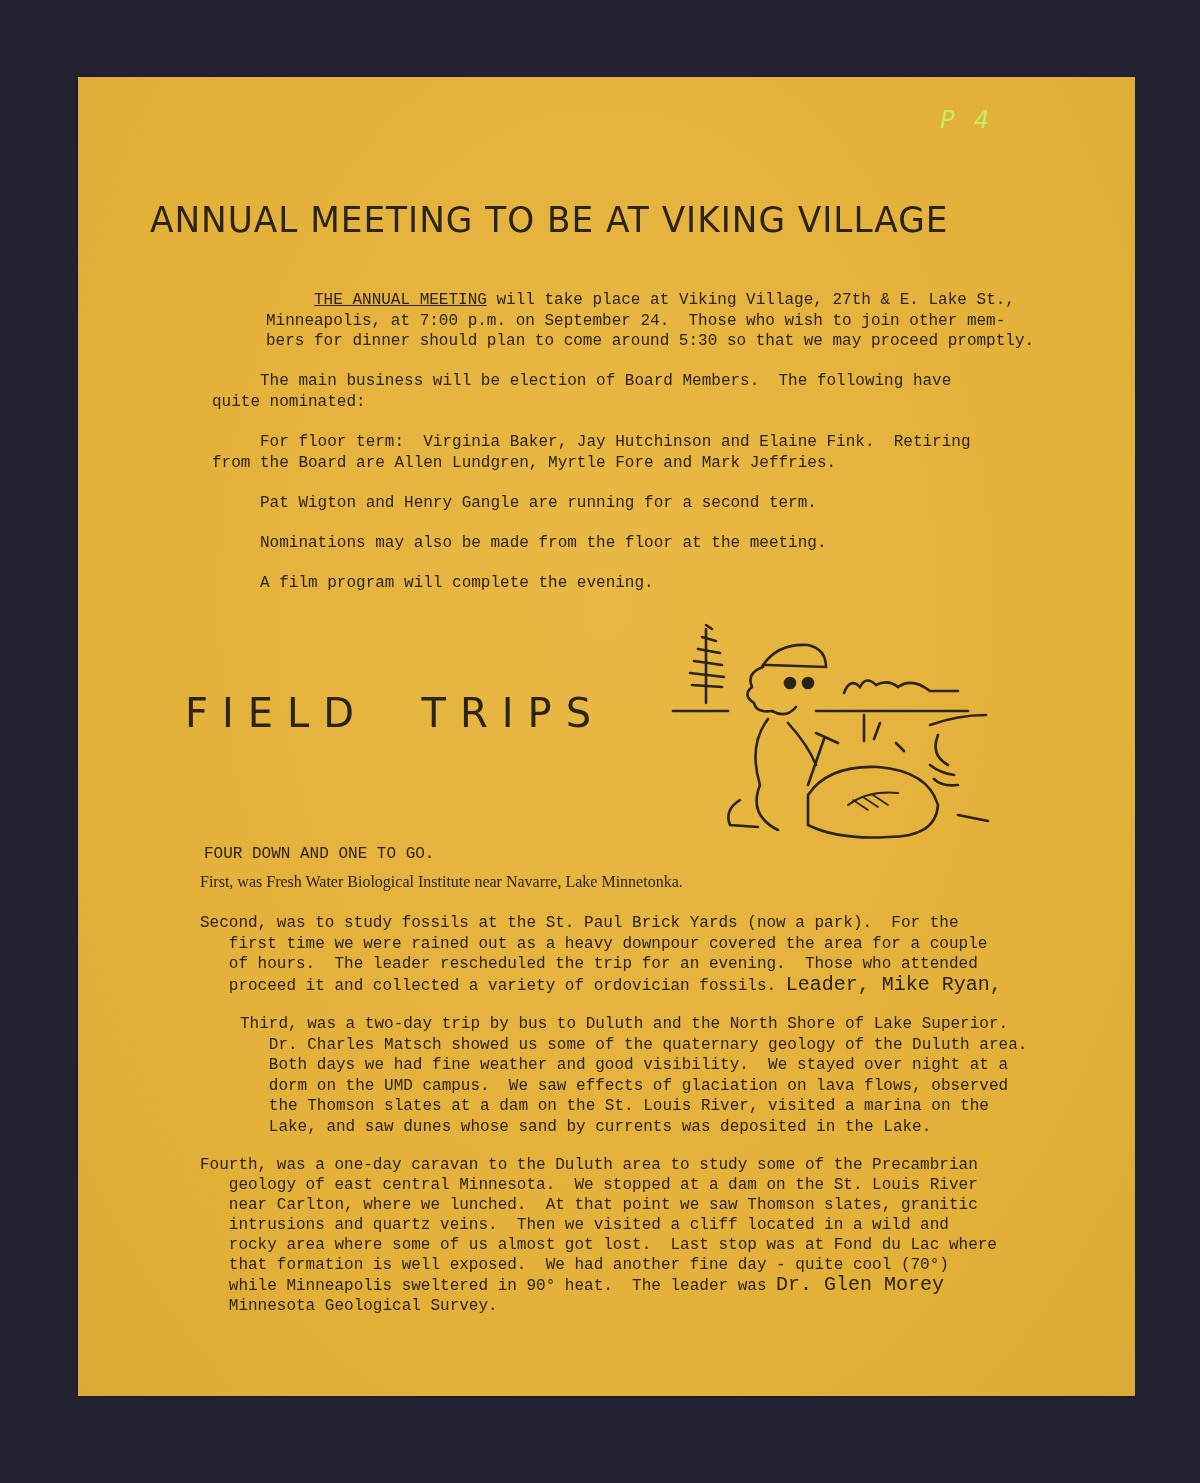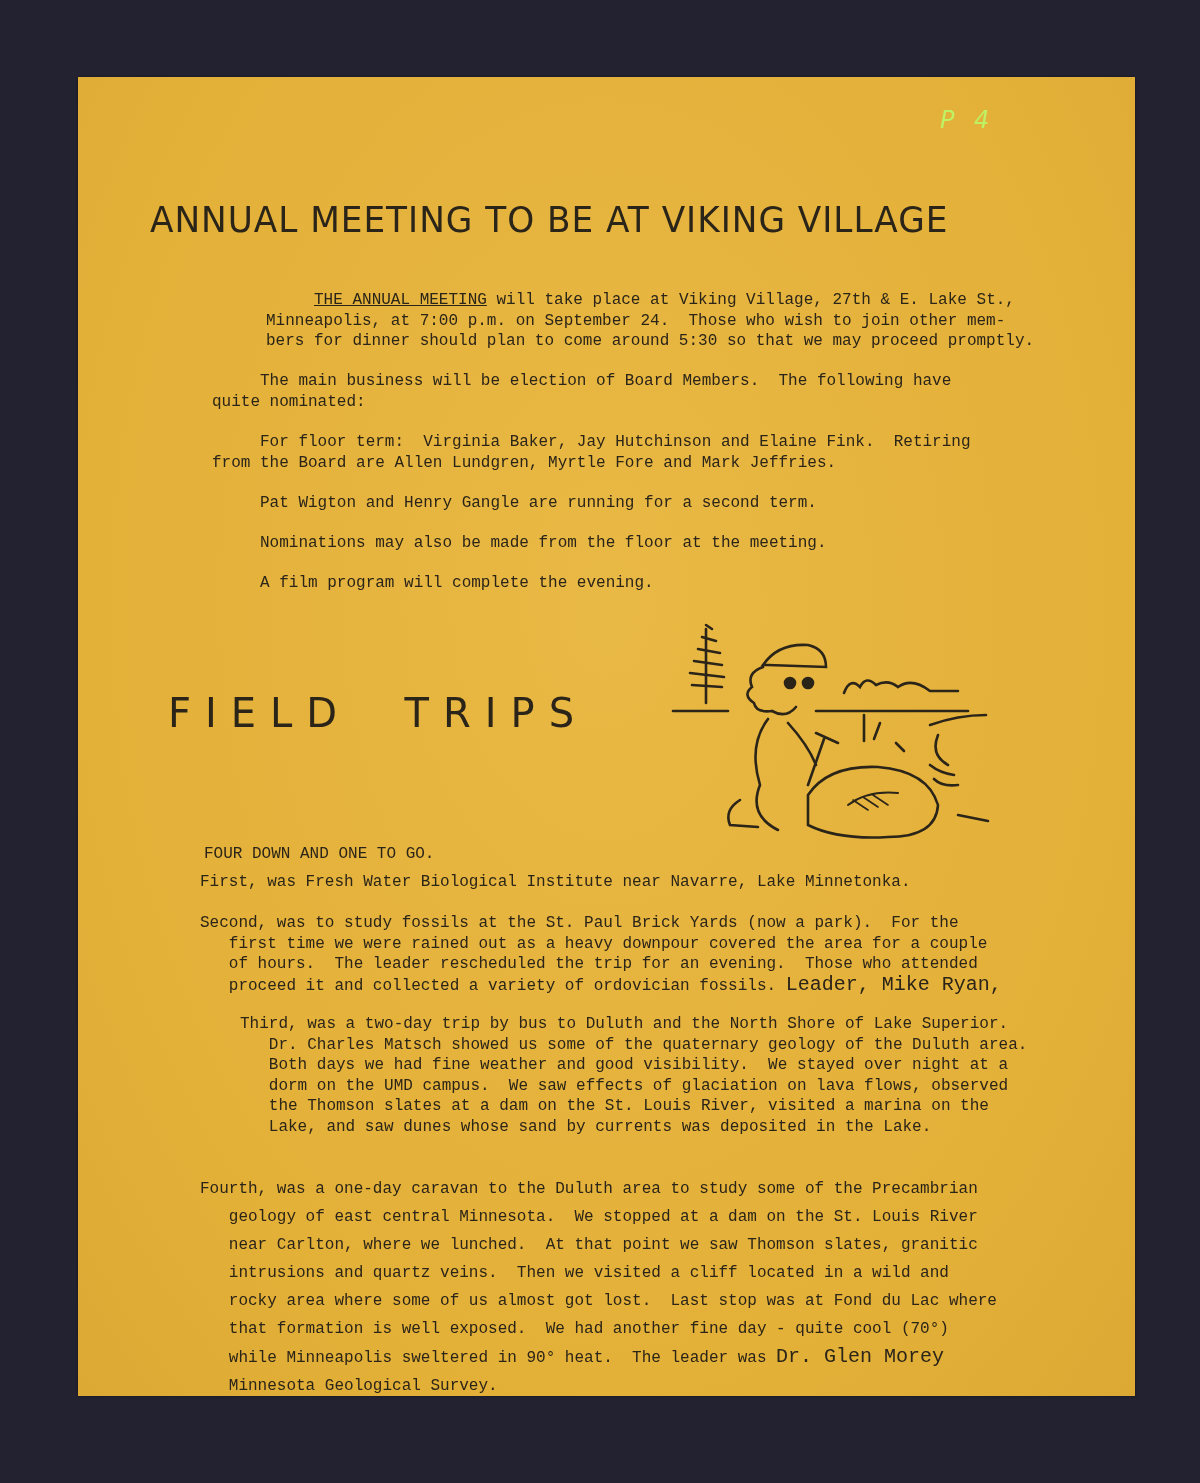--- a/index.html
+++ b/index.html
@@ -19,21 +19,21 @@
   .headline {
     position:absolute; left:150px; top:200px; width:880px;
     font-family:"DejaVu Sans", sans-serif; font-size:35px; letter-spacing:1px;
     color:#2b2418; white-space:nowrap; transform:scaleX(0.98); transform-origin:left;
   }
   .mono { font-family:"Liberation Mono", "DejaVu Sans Mono", monospace; font-size:16px; color:#2b2418; }
   .p { position:absolute; white-space:pre; line-height:20.5px; }
   .u { text-decoration:underline; }
   .big { font-size:20px; font-weight:normal; }
   .field-title {
-    position:absolute; left:168px; top:690px; font-family:"DejaVu Sans", sans-serif;
+    position:absolute; left:185px; top:690px; font-family:"DejaVu Sans", sans-serif;
     font-size:40px; letter-spacing:14px; color:#2b2418; white-space:pre;
   }
   .illus { position:absolute; left:668px; top:615px; width:330px; height:230px; }
 </style>
 </head>
 <body>
 
 <div class="paper"></div>
 
 <div class="page-num">P 4</div>
@@ -84,34 +84,34 @@
   <path d="M180 190 Q200 175 230 178" stroke-width="2"></path>
   <path d="M185 185 L200 195 M195 182 L210 192 M205 180 L220 190" stroke-width="1.6"></path>
 
   <path d="M196 100 L196 126 M212 108 L206 124 M228 128 L236 136"></path>
   <path d="M270 120 Q262 140 280 150 M262 150 Q272 158 286 160 M266 164 Q274 172 290 170"></path>
   <path d="M290 200 L320 206"></path>
 </svg>
 
 <div class="mono p" style="left:204px; top:811px;margin-top:33px;">FOUR DOWN AND ONE TO GO.</div>
 
-<div class="mono p" style="left:200px; top:872px;">First, was Fresh Water Biological Institute near Navarre, Lake Minnetonka.</div>
+<div class="mono p" style="left:200px; top:872px;font-family:Liberation Serif, serif;">First, was Fresh Water Biological Institute near Navarre, Lake Minnetonka.</div>
 
 <div class="mono p" style="left:200px; top:913px;"><span>Second, was to study fossils at the St. Paul Brick Yards (now a park).  For the</span>
 <span>   first time we were rained out as a heavy downpour covered the area for a couple</span>
 <span>   of hours.  The leader rescheduled the trip for an evening.  Those who attended</span>
 <span>   proceed it and collected a variety of ordovician fossils. </span><span class="big">Leader, Mike Ryan,</span></div>
 
 <div class="mono p" style="left:200px; top:1014px;margin-left:40px;"><span>Third, was a two-day trip by bus to Duluth and the North Shore of Lake Superior.</span>
 <span>   Dr. Charles Matsch showed us some of the quaternary geology of the Duluth area.</span>
 <span>   Both days we had fine weather and good visibility.  We stayed over night at a</span>
 <span>   dorm on the UMD campus.  We saw effects of glaciation on lava flows, observed</span>
 <span>   the Thomson slates at a dam on the St. Louis River, visited a marina on the</span>
 <span>   Lake, and saw dunes whose sand by currents was deposited in the Lake.</span></div>
 
-<div class="mono p" style="left:200px; top:1155px; line-height:28px;margin-top:20px;"><span>Fourth, was a one-day caravan to the Duluth area to study some of the Precambrian</span>
+<div class="mono p" style="left:200px; top:1155px; line-height:20px;"><span>Fourth, was a one-day caravan to the Duluth area to study some of the Precambrian</span>
 <span>   geology of east central Minnesota.  We stopped at a dam on the St. Louis River</span>
 <span>   near Carlton, where we lunched.  At that point we saw Thomson slates, granitic</span>
 <span>   intrusions and quartz veins.  Then we visited a cliff located in a wild and</span>
 <span>   rocky area where some of us almost got lost.  Last stop was at Fond du Lac where</span>
 <span>   that formation is well exposed.  We had another fine day - quite cool (70°)</span>
 <span>   while Minneapolis sweltered in 90° heat.  The leader was </span><span class="big">Dr. Glen Morey</span>
 <span>   Minnesota Geological Survey.</span></div>
 
 </body></html>

